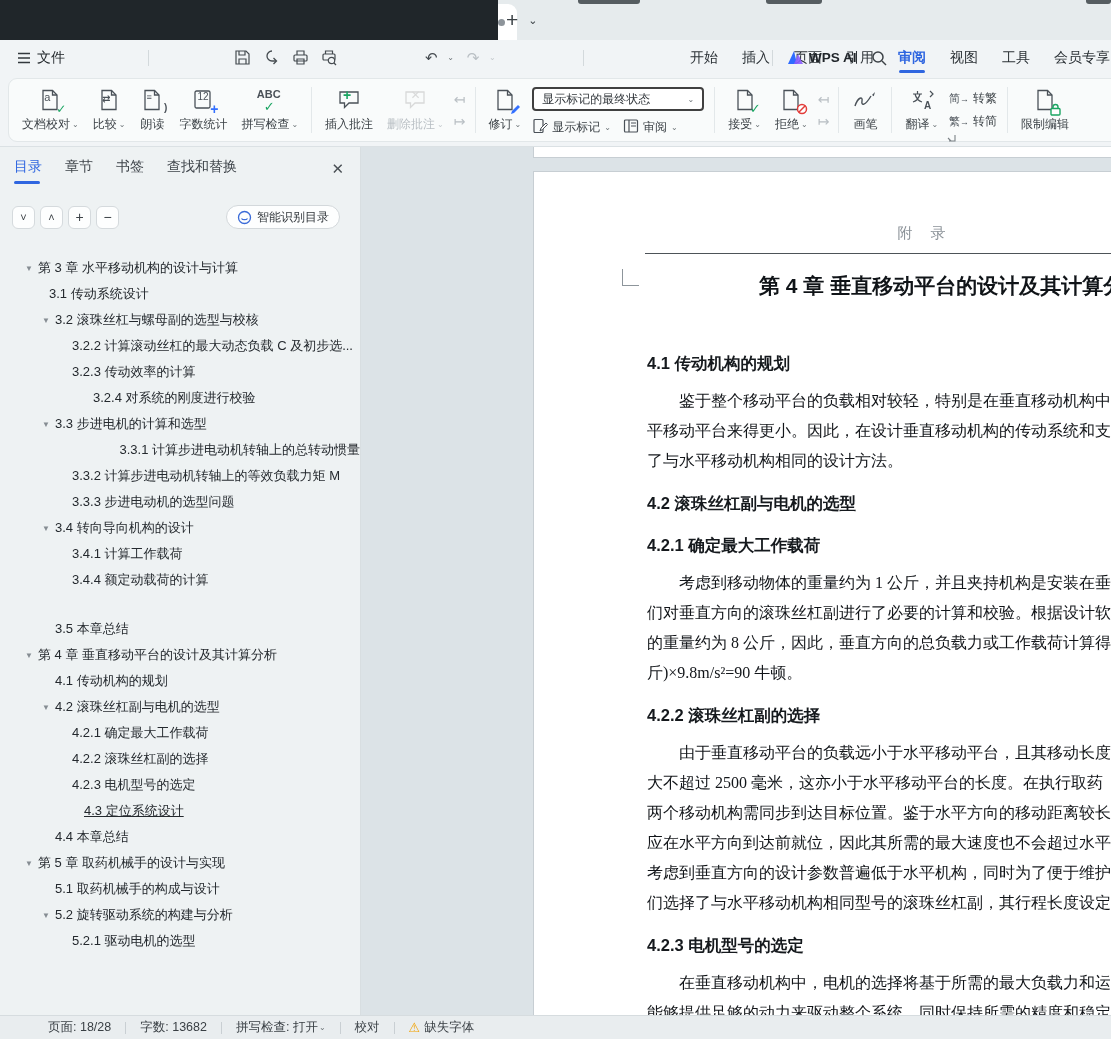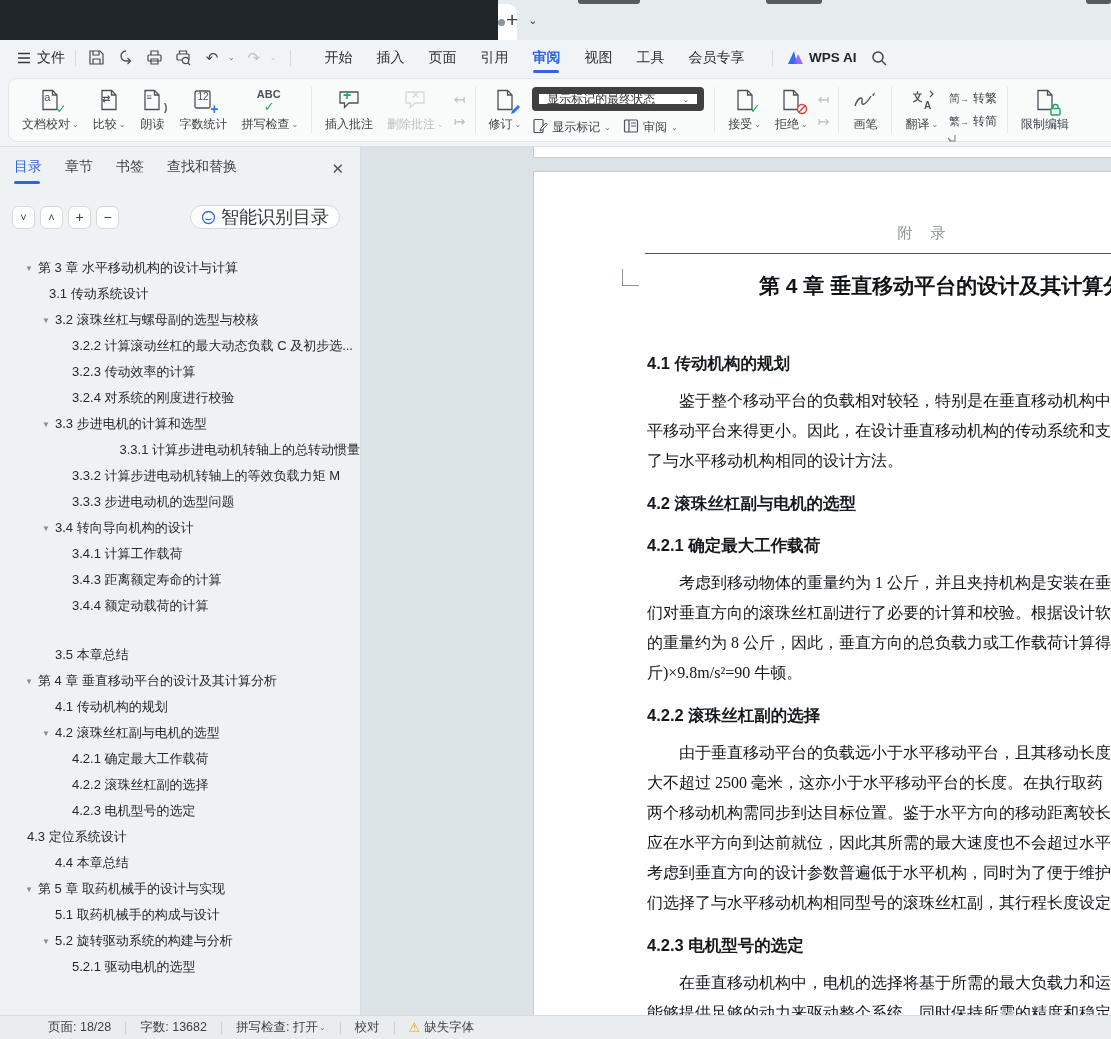--- a/index.html
+++ b/index.html
@@ -16,21 +16,21 @@
   .docer-icon { width:18px; height:18px; border-radius:4px; background:#e8473a; display:inline-flex; align-items:center; justify-content:center; }
   .word-doc-icon { width:18px; height:18px; border-radius:4px; background:#2e6ae1; color:#fff; font-size:11px; font-weight:bold; display:inline-flex; align-items:center; justify-content:center; }
   .tab-extra { display:flex; align-items:center; gap:8px; margin-left:4px; color:#8d949a; }
   .dot-unsaved { width:7px; height:7px; border-radius:50%; background:#8d949a; display:inline-block; }
   .newtab-cluster { position:absolute; left:506px; top:0; height:40px; display:flex; align-items:center; gap:10px; color:#3c4247; }
   .newtab-btn { font-size:21px; font-weight:300; cursor:default; }
   .tablist-btn { font-size:11px; }
   .edge-artifacts span { position:absolute; top:0; height:4px; background:#565d61; border-radius:0 0 3px 3px; }
 
   
-  .menubar { position:absolute; top:40px; left:0; width:1111px; height:35px; background:#f1f4f6; display:flex; align-items:center; font-size:14px; }
+  .menubar { position:absolute; top:40px; left:0; width:1111px; height:35px; background:#f1f4f6; display:flex; align-items:center; font-size:14px;justify-content:space-between; }
   .mb-file { display:flex; align-items:center; gap:6px; margin-left:17px; color:#23282c; }
   .mb-sep { width:1px; height:16px; background:#d3d9dc; margin:0 10px; }
   .qicons { display:flex; align-items:center; gap:9px; }
   .qicon { width:20px; height:20px; display:inline-flex; align-items:center; justify-content:center; }
   .undo-ch { font-size:15px; color:#454b50; }
   .redo-ch { font-size:15px; color:#b9bfc4; }
   .mini-caret { font-size:8px; color:#6d7478; margin-left:-3px; }
   .mini-caret.dis { color:#c3c8cc; }
   .mtabs { display:flex; align-items:center; gap:22px; margin-left:22px; height:35px; }
   .mtab { position:relative; height:35px; display:flex; align-items:center; padding:0 1px; color:#2b3136; cursor:default; white-space:nowrap; }
@@ -48,42 +48,42 @@
   .bigbtn { display:flex; flex-direction:column; align-items:center; justify-content:flex-start; padding:8px 7px 0 7px; border-radius:6px; cursor:default; }
   .bigbtn .bicon { position:relative; width:26px; height:26px; display:flex; align-items:center; justify-content:center; }
   .bigbtn .blabel { font-size:12px; color:#3c4247; margin-top:3px; white-space:nowrap; display:flex; align-items:center; gap:2px; }
   .bigbtn.disabled .blabel { color:#b9bfc4; }
   .caret { font-size:8px; color:#6d7478; }
   .disabled .caret { color:#c6cbcf; }
   .bdg { position:absolute; font-weight:bold; }
   .navcol { display:flex; flex-direction:column; justify-content:center; gap:8px; padding:0 3px; }
   .navbtn { font-size:14px; line-height:14px; color:#b9bfc4; }
   .markupcol { display:flex; flex-direction:column; justify-content:flex-start; padding:8px 4px 0 4px; gap:7px; }
-  .markup-select { width:172px; height:24px; background:#fff; border:7px solid #404040; border-radius:4px; display:flex; align-items:center; justify-content:space-between; padding:0 8px; font-size:12px; color:#33383d; }
+  .markup-select { width:172px; height:24px; background:#fff; border:2px solid #404040; border-radius:4px; display:flex; align-items:center; justify-content:space-between; padding:0 8px; font-size:12px; color:#33383d; }
   .markup-rows { display:flex; gap:12px; }
   .smallitem { display:flex; align-items:center; gap:4px; font-size:12px; color:#3c4247; white-space:nowrap; }
   .stack2 { display:flex; flex-direction:column; justify-content:center; gap:6px; padding:0 4px; }
   .cjk-ic { font-size:11px; color:#4a5158; }
   .cjk-ic i { font-style:normal; font-size:9px; color:#4a5158; }
   .ribbon-corner { position:absolute; left:947px; bottom:4px; }
 
   
   .main { position:absolute; top:147px; left:0; width:1111px; height:868px; display:flex; }
 
   
   .sidebar { width:361px; background:#eef2f3; border-right:1px solid #d8dee1; position:relative; flex:none; overflow:hidden; }
   .sb-tabs { position:absolute; top:11px; left:14px; right:14px; display:flex; align-items:center; gap:23px; font-size:14px; color:#3d4349; }
   .sb-tab { position:relative; padding-bottom:8px; white-space:nowrap; }
   .sb-tab.active { color:#2f66e0; }
   .sb-tab.active::after { content:""; position:absolute; left:0; bottom:0; width:26px; height:3px; border-radius:2px; background:#2f66e0; }
   .sb-close { position:absolute; top:13px; right:16px; font-size:15px; color:#4a5055; }
   .sb-controls { position:absolute; top:58px; left:12px; right:10px; height:24px; display:flex; align-items:center; }
   .sq-btn { width:23px; height:23px; background:#fdfefe; border:1px solid #d5dadd; border-radius:6px; display:flex; align-items:center; justify-content:center; font-size:11px; color:#3c4247; margin-right:5px; }
   .sq-btn.plusminus { font-size:14px; font-weight:400; }
-  .smart-btn { position:absolute; right:10px; top:0; height:24px; border:1px solid #d3d8db; border-radius:13px; background:#fdfefe; display:flex; align-items:center; gap:5px; padding:0 10px; font-size:18px; color:#33383d; }
+  .smart-btn { position:absolute; right:10px; top:0; height:24px; border:1px solid #d3d8db; border-radius:13px; background:#fdfefe; display:flex; align-items:center; gap:5px; padding:0 10px; font-size:12px; color:#33383d; }
   .toc { position:absolute; top:108px; left:0; right:0; bottom:0; overflow:hidden; }
   .toc-item { height:26px; display:flex; align-items:center; position:relative; font-size:13px; color:#24292e; white-space:nowrap; overflow:hidden; }
   .toc-item .tri { position:absolute; font-size:8px; color:#868d93; top:9px; }
 
   
   .docarea { flex:1; position:relative; background:#dce3e7; overflow:hidden; }
   .page-prev { position:absolute; left:172px; top:-6px; width:760px; height:17px; background:#fff; border:1px solid #c7ced3; }
   .page { position:absolute; left:172px; top:24px; width:760px; height:1300px; background:#fff; border:1px solid #c7ced3; }
   .pheader { position:absolute; top:52px; left:111px; width:560px; text-align:center; color:#8b9298; font-size:15px; letter-spacing:7px; }
   .pheader-line { position:absolute; top:81px; left:111px; width:650px; border-top:1px solid #4d5358; }
@@ -490,21 +490,21 @@
         <div class="toc-item" style="padding-left: 55px;">
           <span class="tri" style="left:42px">▼</span>
           <span>3.2 滚珠丝杠与螺母副的选型与校核</span>
         </div>
         <div class="toc-item" style="padding-left: 72px;">
           <span>3.2.2 计算滚动丝杠的最大动态负载 C 及初步选...</span>
         </div>
         <div class="toc-item" style="padding-left: 72px;">
           <span>3.2.3 传动效率的计算</span>
         </div>
-        <div class="toc-item" style="padding-left: 72px;">
+        <div class="toc-item" style="padding-left: 93px;">
           <span>3.2.4 对系统的刚度进行校验</span>
         </div>
         <div class="toc-item" style="padding-left: 55px;">
           <span class="tri" style="left:42px">▼</span>
           <span>3.3 步进电机的计算和选型</span>
         </div>
         <div class="toc-item" style="padding-left: 72px; justify-content: flex-end;">
           <span>3.3.1 计算步进电动机转轴上的总转动惯量</span>
         </div>
         <div class="toc-item" style="padding-left: 72px;">
@@ -512,23 +512,20 @@
         </div>
         <div class="toc-item" style="padding-left: 72px;">
           <span>3.3.3 步进电动机的选型问题</span>
         </div>
         <div class="toc-item" style="padding-left: 55px;">
           <span class="tri" style="left:42px">▼</span>
           <span>3.4 转向导向机构的设计</span>
         </div>
         <div class="toc-item" style="padding-left: 72px;">
           <span>3.4.1 计算工作载荷</span>
-        </div>
-        <div class="toc-item" style="padding-left: 72px;">
-          <span>3.4.3 距离额定寿命的计算</span>
         </div>
         <div class="toc-item" style="padding-left: 72px;">
           <span>3.4.4 额定动载荷的计算</span>
         </div>
         <div class="toc-item" style="padding-left: 55px; margin-top: 23px;">
           <span>3.5 本章总结</span>
         </div>
         <div class="toc-item" style="padding-left: 38px;">
           <span class="tri" style="left:25px">▼</span>
           <span>第 4 章 垂直移动平台的设计及其计算分析</span>
@@ -542,21 +539,21 @@
         </div>
         <div class="toc-item" style="padding-left: 72px;">
           <span>4.2.1 确定最大工作载荷</span>
         </div>
         <div class="toc-item" style="padding-left: 72px;">
           <span>4.2.2 滚珠丝杠副的选择</span>
         </div>
         <div class="toc-item" style="padding-left: 72px;">
           <span>4.2.3 电机型号的选定</span>
         </div>
-        <div class="toc-item" style="padding-left: 27px;">
+        <div class="toc-item" style="padding-left: 84px; text-decoration: underline;">
           <span>4.3 定位系统设计</span>
         </div>
         <div class="toc-item" style="padding-left: 55px;">
           <span>4.4 本章总结</span>
         </div>
         <div class="toc-item" style="padding-left: 38px;">
           <span class="tri" style="left:25px">▼</span>
           <span>第 5 章 取药机械手的设计与实现</span>
         </div>
         <div class="toc-item" style="padding-left: 55px;">

